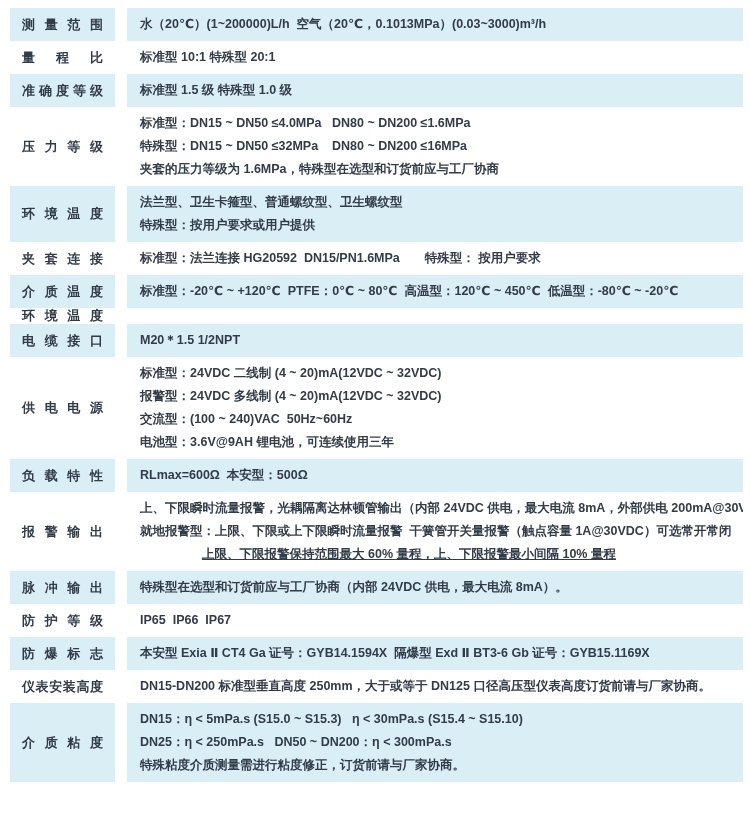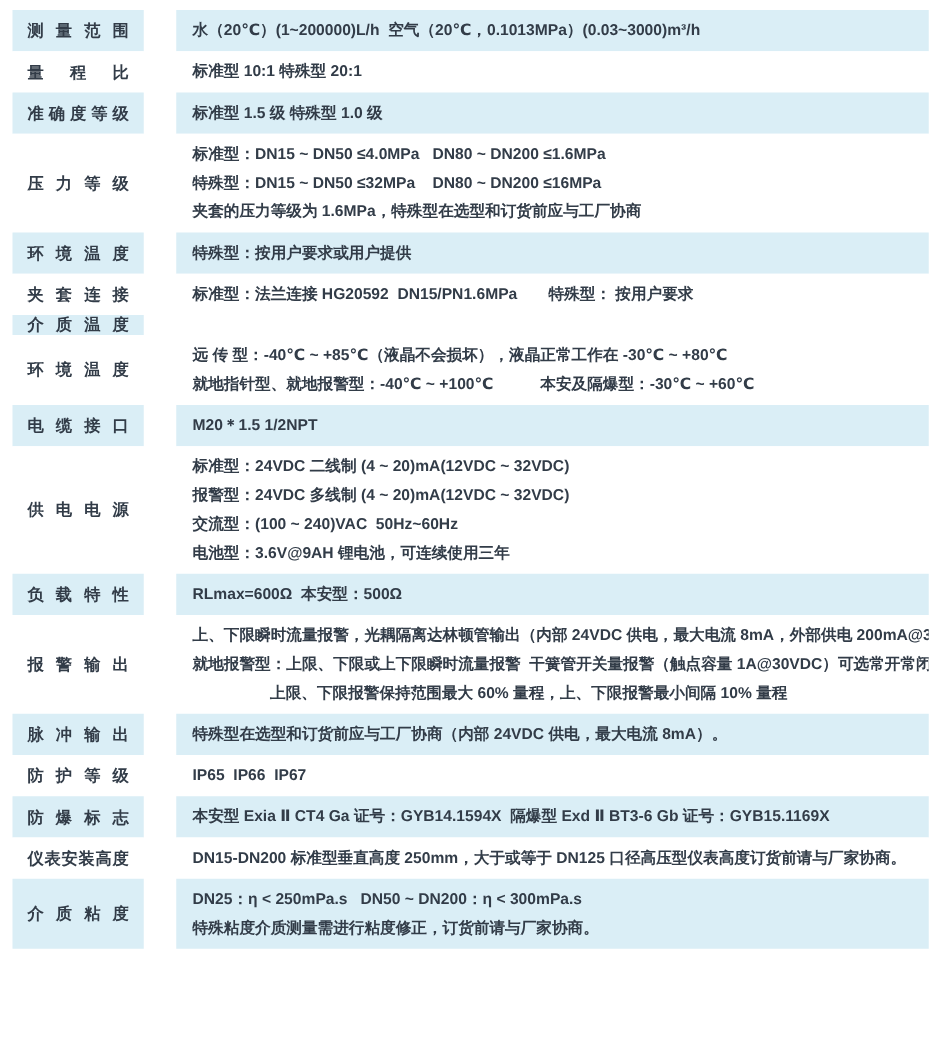--- a/index.html
+++ b/index.html
@@ -26,31 +26,31 @@
     flex:0 0 105px;width:105px;
     display:flex;align-items:center;
   }
   .lbl{
     width:100%;padding:0 12px;
     font-size:13px;font-weight:bold;
     text-align:justify;text-align-last:justify;
     line-height:16px;
   }
   .cell-value{
-    flex:1 1 auto;margin-left:26px;
+    flex:1 1 auto;margin-left:12px;
     padding:5px 0 5px 13px;
     display:flex;flex-direction:column;justify-content:center;
     overflow:hidden;
   }
   .line{
     white-space:pre;
     font-size:12.5px;font-weight:bold;
     line-height:23px;
   }
-  .line.indent{padding-left:62px;}
+  .line.indent{padding-left:62px;text-decoration:underline;}
 </style>
 </head>
 <body>
 
 <div class="spec-table">
     <div class="row hl">
       <div class="cell cell-label">
         <div class="lbl">测量范围</div>
       </div>
       <div class="cell cell-value">
@@ -81,43 +81,43 @@
         <div class="line">标准型：DN15 ~ DN50 ≤4.0MPa   DN80 ~ DN200 ≤1.6MPa</div>
         <div class="line">特殊型：DN15 ~ DN50 ≤32MPa    DN80 ~ DN200 ≤16MPa</div>
         <div class="line">夹套的压力等级为 1.6MPa，特殊型在选型和订货前应与工厂协商</div>
       </div>
     </div>
     <div class="row hl">
       <div class="cell cell-label">
         <div class="lbl">环境温度</div>
       </div>
       <div class="cell cell-value">
+        <div class="line">法兰型、卫生卡箍型、普通螺纹型、卫生螺纹型</div>
         <div class="line">特殊型：按用户要求或用户提供</div>
       </div>
     </div>
     <div class="row plain">
       <div class="cell cell-label">
         <div class="lbl">夹套连接</div>
       </div>
       <div class="cell cell-value">
         <div class="line">标准型：法兰连接 HG20592  DN15/PN1.6MPa　　特殊型： 按用户要求</div>
       </div>
     </div>
     <div class="row hl">
       <div class="cell cell-label">
         <div class="lbl">介质温度</div>
       </div>
+      <div class="cell cell-value">
+        <div class="line">标准型：-20℃ ~ +120℃  PTFE：0℃ ~ 80℃  高温型：120℃ ~ 450℃  低温型：-80℃ ~ -20℃</div>
+      </div>
     </div>
     <div class="row plain">
       <div class="cell cell-label">
         <div class="lbl">环境温度</div>
-      </div>
-      <div class="cell cell-value">
-        <div class="line">远 传 型：-40℃ ~ +85℃（液晶不会损坏），液晶正常工作在 -30℃ ~ +80℃</div>
-        <div class="line">就地指针型、就地报警型：-40℃ ~ +100℃　　　本安及隔爆型：-30℃ ~ +60℃</div>
       </div>
     </div>
     <div class="row hl">
       <div class="cell cell-label">
         <div class="lbl">电缆接口</div>
       </div>
       <div class="cell cell-value">
         <div class="line">M20＊1.5 1/2NPT</div>
       </div>
     </div>
@@ -180,17 +180,18 @@
       </div>
       <div class="cell cell-value">
         <div class="line">DN15-DN200 标准型垂直高度 250mm，大于或等于 DN125 口径高压型仪表高度订货前请与厂家协商。</div>
       </div>
     </div>
     <div class="row hl">
       <div class="cell cell-label">
         <div class="lbl">介质粘度</div>
       </div>
       <div class="cell cell-value">
+        <div class="line">DN15：η &lt; 5mPa.s (S15.0 ~ S15.3)   η &lt; 30mPa.s (S15.4 ~ S15.10)</div>
         <div class="line">DN25：η &lt; 250mPa.s   DN50 ~ DN200：η &lt; 300mPa.s</div>
         <div class="line">特殊粘度介质测量需进行粘度修正，订货前请与厂家协商。</div>
       </div>
     </div>
   </div>
 
 </body></html>

